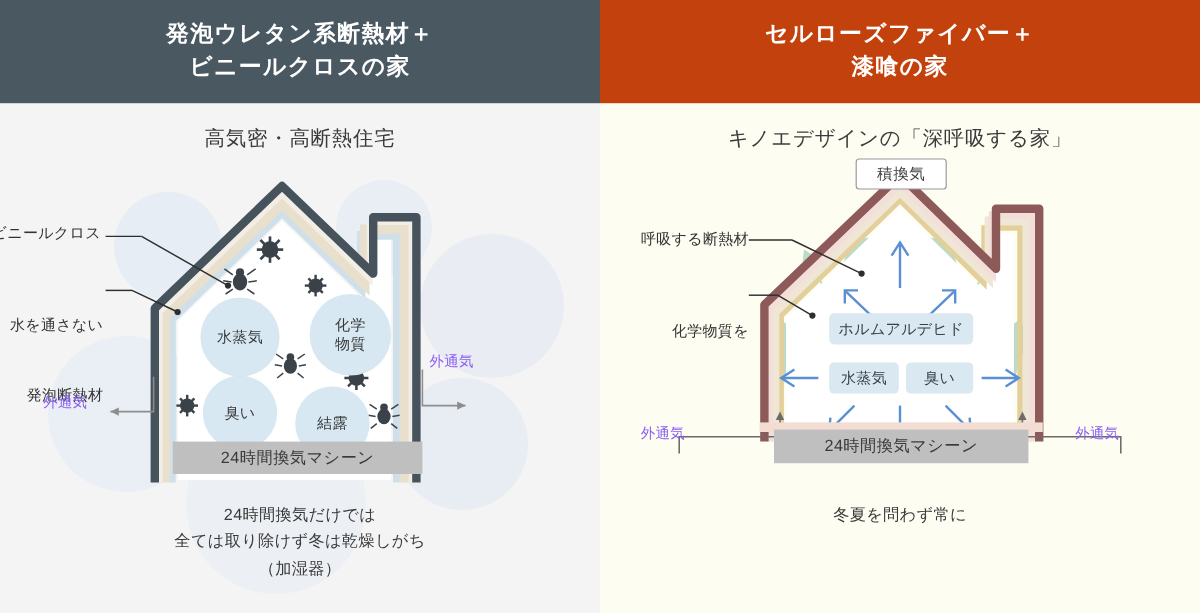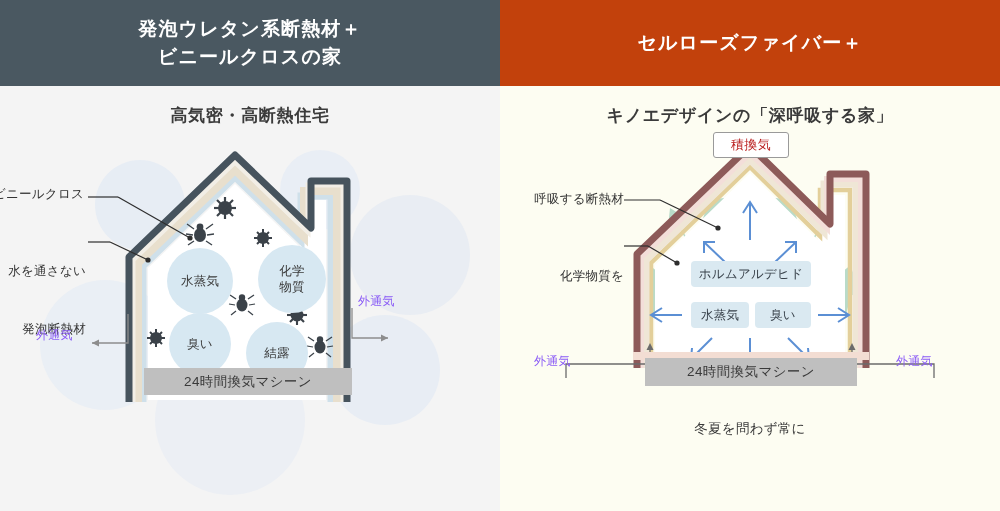--- a/index.html
+++ b/index.html
@@ -19,21 +19,21 @@
     color:#ffffff;text-align:center;line-height:1.45;
     font-size:19px;letter-spacing:.06em;font-weight:600;
   }
   .hdr.l{background:#4a5861;}
   .hdr.r{background:#c2410c;}
   .hdr span{display:block;}
 
   .sub{
     position:absolute;top:104px;left:0;width:100%;
     text-align:center;font-size:17px;color:#3b3b3b;
-    letter-spacing:.04em;font-weight:700;
+    letter-spacing:.04em;font-weight:400;
   }
 
   .stage{position:absolute;top:140px;left:0;width:500px;height:290px;}
   .blobs{position:absolute;inset:0;}
   .blob{position:absolute;border-radius:50%;}
 
   svg.scene{position:absolute;top:0;left:0;width:500px;height:290px;overflow:visible;}
 
   .lbl{
     position:absolute;font-size:12.5px;color:#333;line-height:1.5;
@@ -54,21 +54,21 @@
     font-size:12.5px;color:#38414a;letter-spacing:.02em;
   }
   .machine{
     position:absolute;background:#bfbfbf;
     display:flex;align-items:center;justify-content:center;
     font-size:13.5px;color:#3a3a3a;letter-spacing:.03em;
   }
   .vent-top{
     position:absolute;background:#ffffff;border:1px solid #9a9a9a;
     border-radius:3px;display:flex;align-items:center;justify-content:center;
-    font-size:13px;color:#b91c1c;letter-spacing:.03em;
+    font-size:13px;color:#404040;letter-spacing:.03em;
   }
   .caption{
     position:absolute;width:100%;left:0;text-align:center;
     font-size:13.5px;color:#3a3a3a;line-height:1.65;letter-spacing:.02em;
   }
   .caption span{display:block;}
 </style>
 </head>
 <body>
 
@@ -219,27 +219,33 @@
           <div>化学</div>
           <div>物質</div>
         </div>
       </div>
       <div class="bubble" style="left:169px;top:173px;width:62px;height:62px;">臭い</div>
       <div class="bubble" style="left:246px;top:182px;width:62px;height:62px;">結露</div>
 
       <div class="machine" style="left:144px;top:228px;width:208px;height:27px;">24時間換気マシーン</div>
     </div>
 
+    <div class="caption" style="top:418px;">
+      <span>24時間換気だけでは</span>
+      <span>全ては取り除けず冬は乾燥しがち</span>
+      <span>（加湿器）</span>
+    </div>
   </div>
 
   <div class="panel right">
 
     <div class="hdr r">
       <div>
         <span>セルローズファイバー＋</span>
+        <span>漆喰の家</span>
       </div>
     </div>
 
     <div class="sub">キノエデザインの「深呼吸する家」</div>
 
     <div class="stage">
 
       <svg class="scene" viewBox="0 0 500 290">
 
         <g fill="#b9dbc8">

